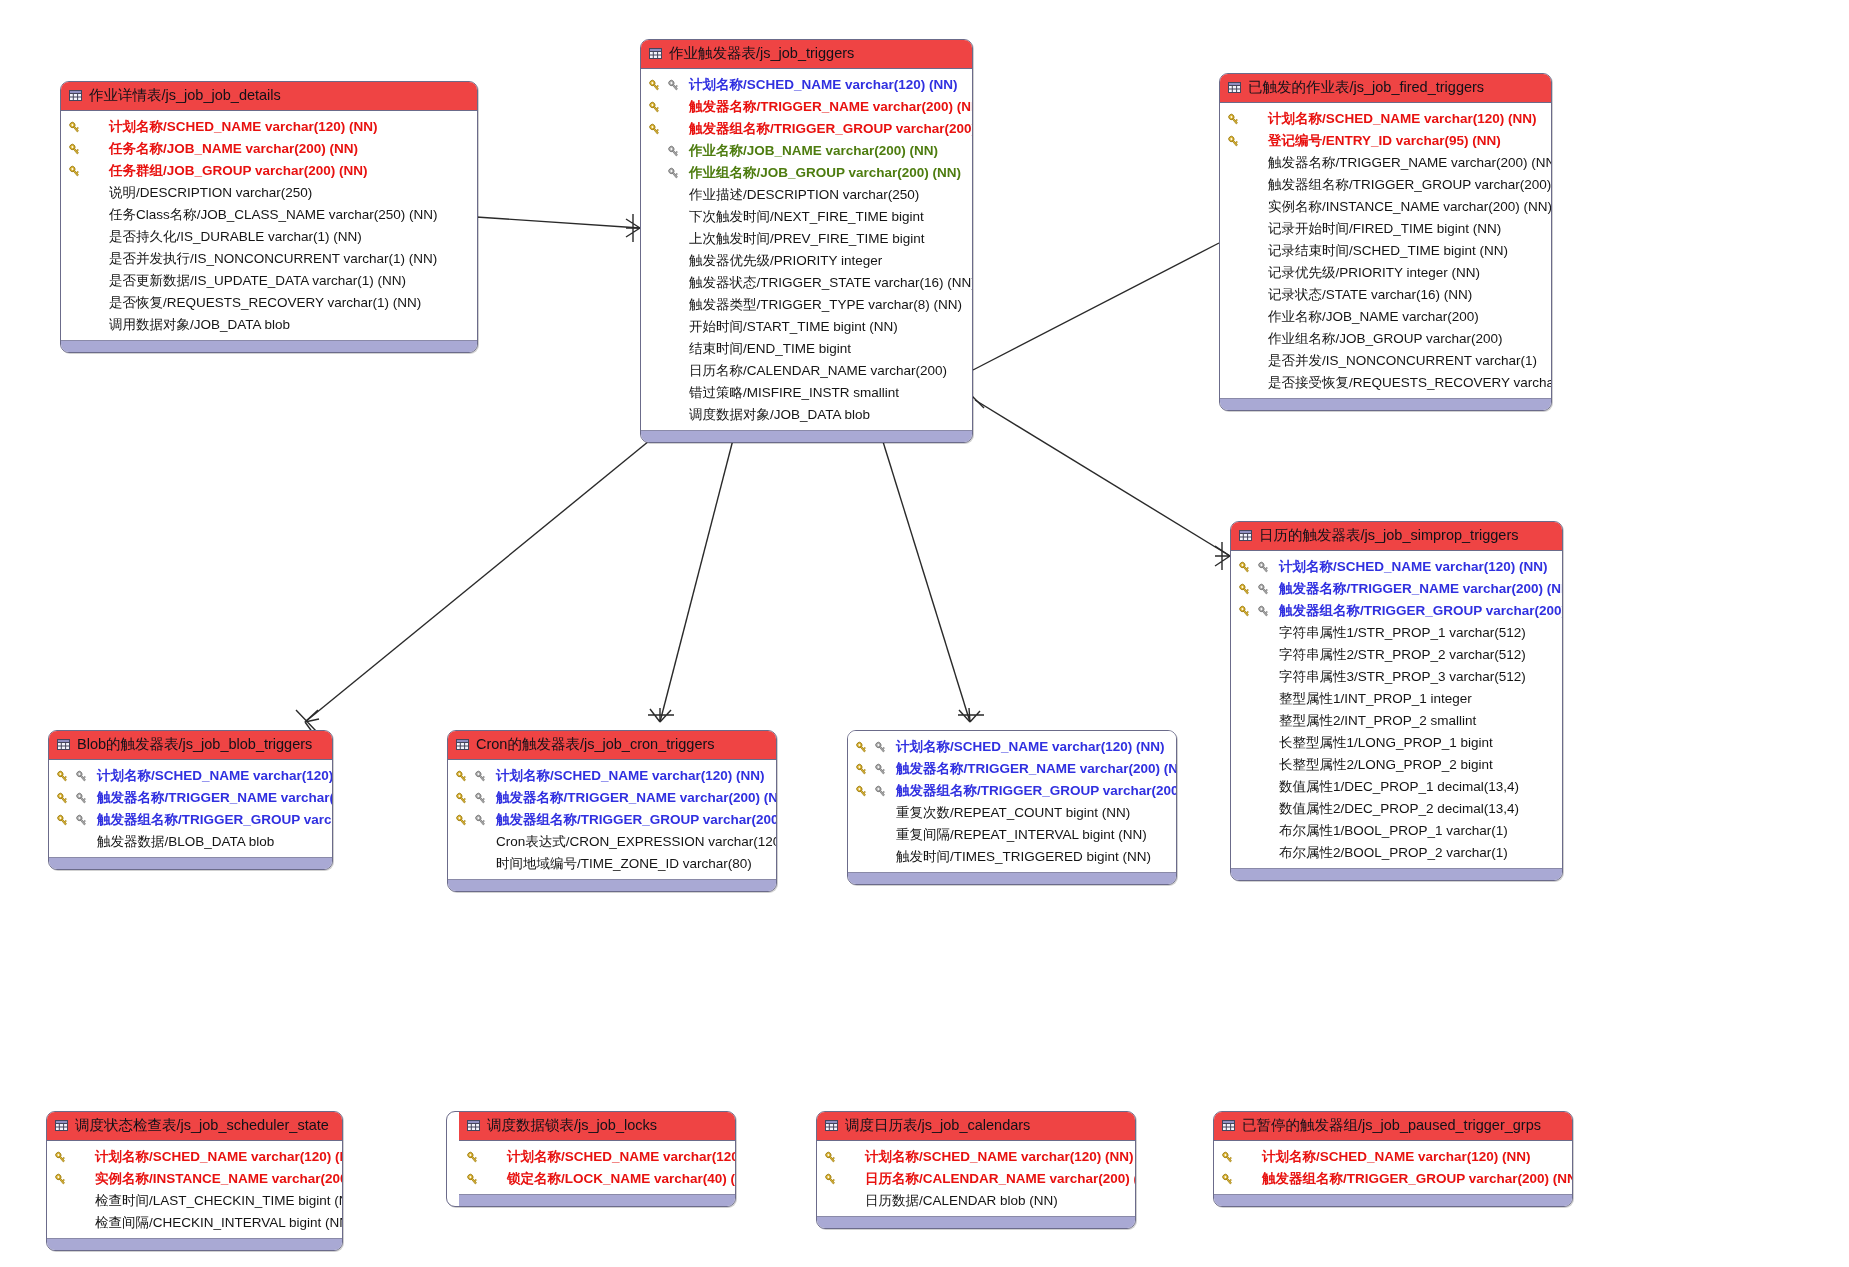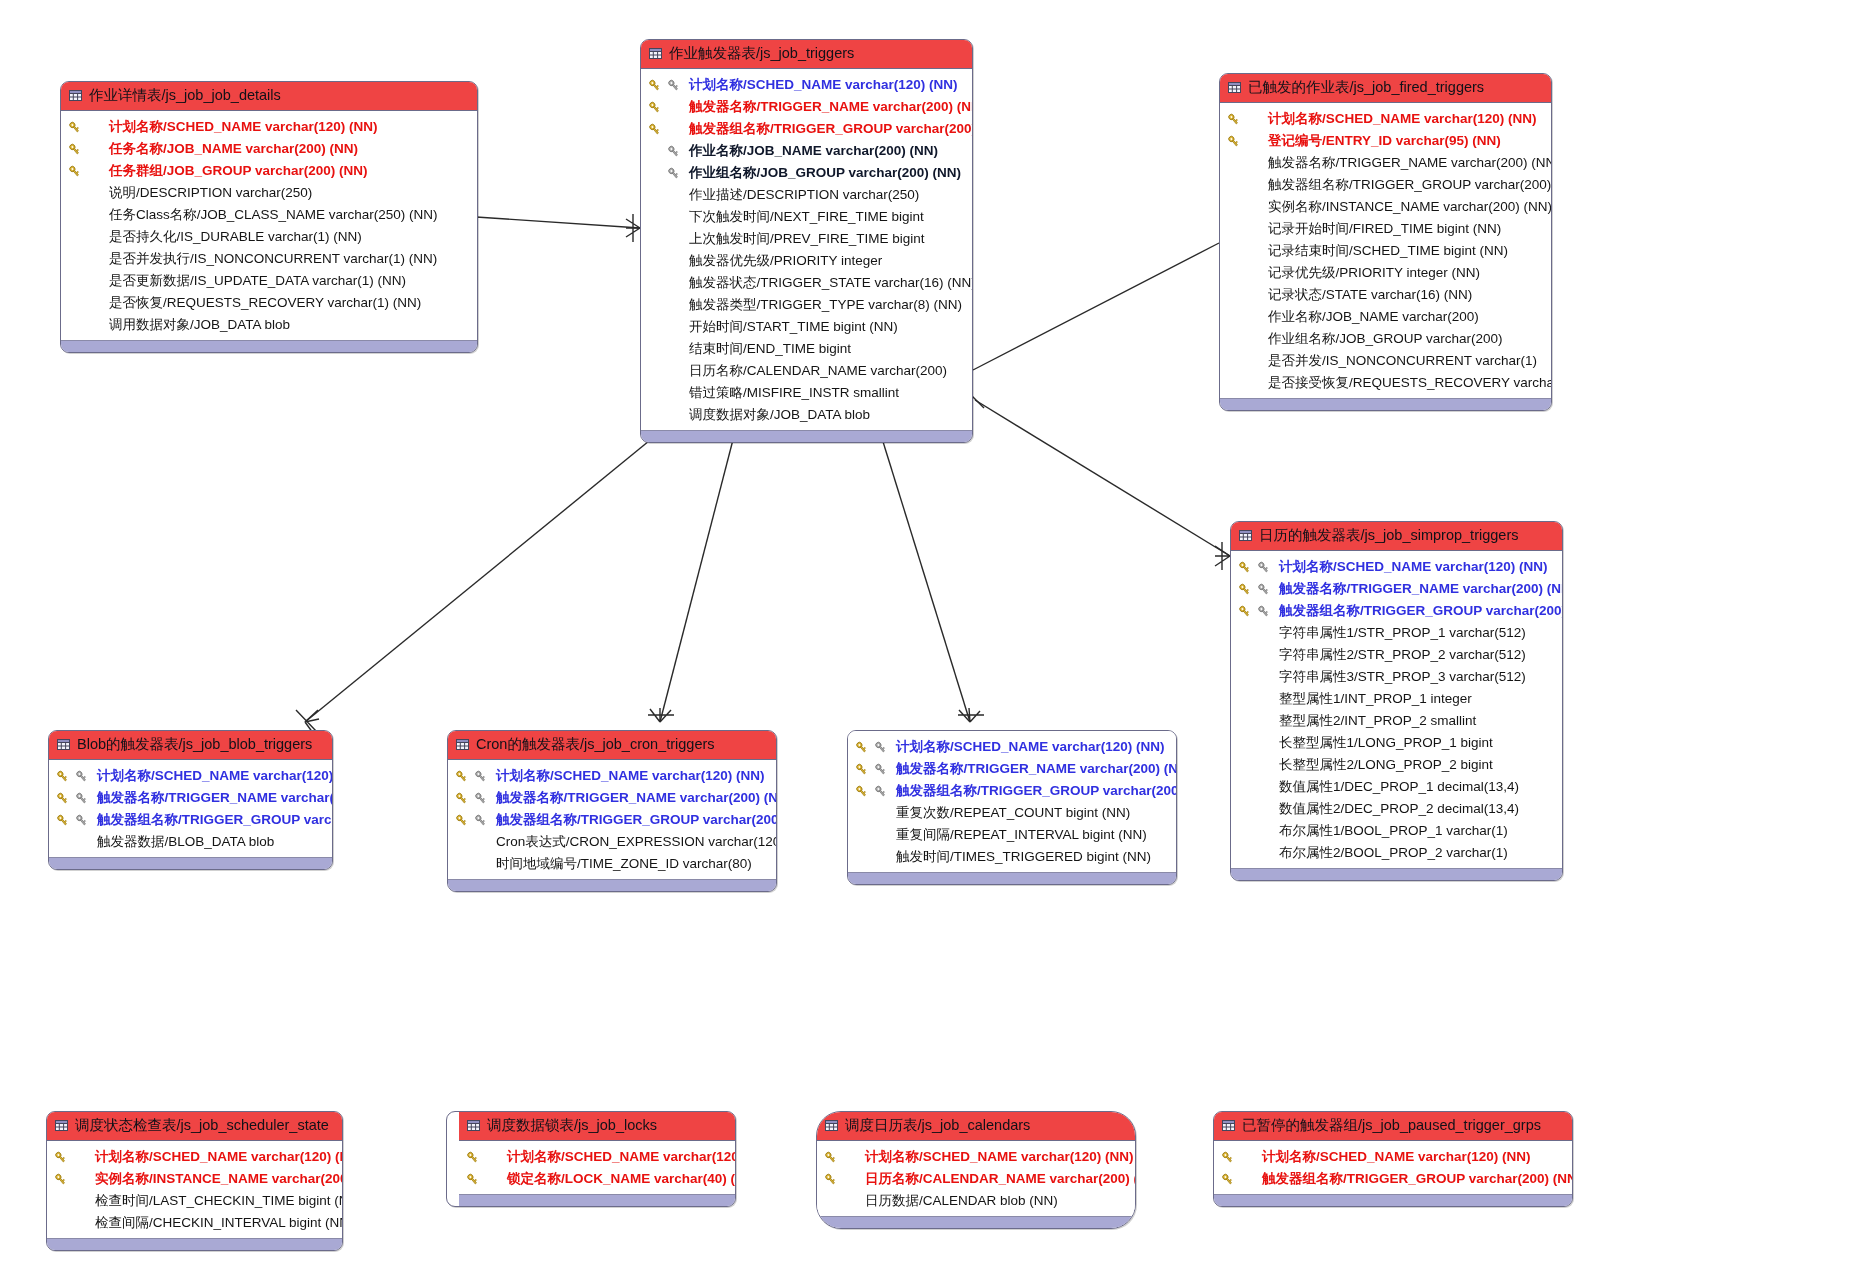--- a/index.html
+++ b/index.html
@@ -63,21 +63,21 @@
     width: 19px;
     flex: 0 0 auto;
     display: flex;
     align-items: center;
     justify-content: center;
   }
   .keyslot svg { display: block; }
   .attr-label { padding-left: 6px; }
   .c-red   { color: #e8110f; font-weight: bold; }
   .c-blue  { color: #3030e0; font-weight: bold; }
-  .c-green { color: #0f172a; font-weight: bold; }
+  .c-green { color: #4d7c0f; font-weight: bold; }
   .c-black { color: #141414; font-weight: normal; }
   .entity-footer {
     height: 11px;
     background: #a9a9d4;
     border-top: 1px solid #8a8aa8;
   }
 </style>
 </head>
 <body>
 
@@ -951,21 +951,21 @@
                   <rect x="7.2" y="8.4" width="1.9" height="1.2" fill="#e0b93b" stroke="#9c7b10" stroke-width="0.6"></rect>
                 </g>
               </svg>
             </span>
             <span class="keyslot"></span>
             <span class="attr-label c-red">锁定名称/LOCK_NAME varchar(40) (NN)</span>
           </div>
         </div>
         <div class="entity-footer"></div>
       </div>
-      <div class="entity" style="left: 816px; top: 1111px; width: 320px; border-radius: 25px;">
+      <div class="entity" style="left: 816px; top: 1111px; width: 320px;">
         <div class="entity-header">
           <svg class="tbl-icon" viewBox="0 0 13 11">
             <rect x="0.5" y="0.5" width="12" height="10" fill="#f4f4fb" stroke="#45455c"></rect>
             <rect x="0.5" y="0.5" width="12" height="3" fill="#8f8fc0" stroke="#45455c"></rect>
             <line x1="4.3" y1="3.5" x2="4.3" y2="10.5" stroke="#45455c"></line>
             <line x1="8.6" y1="3.5" x2="8.6" y2="10.5" stroke="#45455c"></line>
             <line x1="0.5" y1="7" x2="12.5" y2="7" stroke="#45455c"></line>
           </svg>
           <span>调度日历表/js_job_calendars</span>
         </div>

